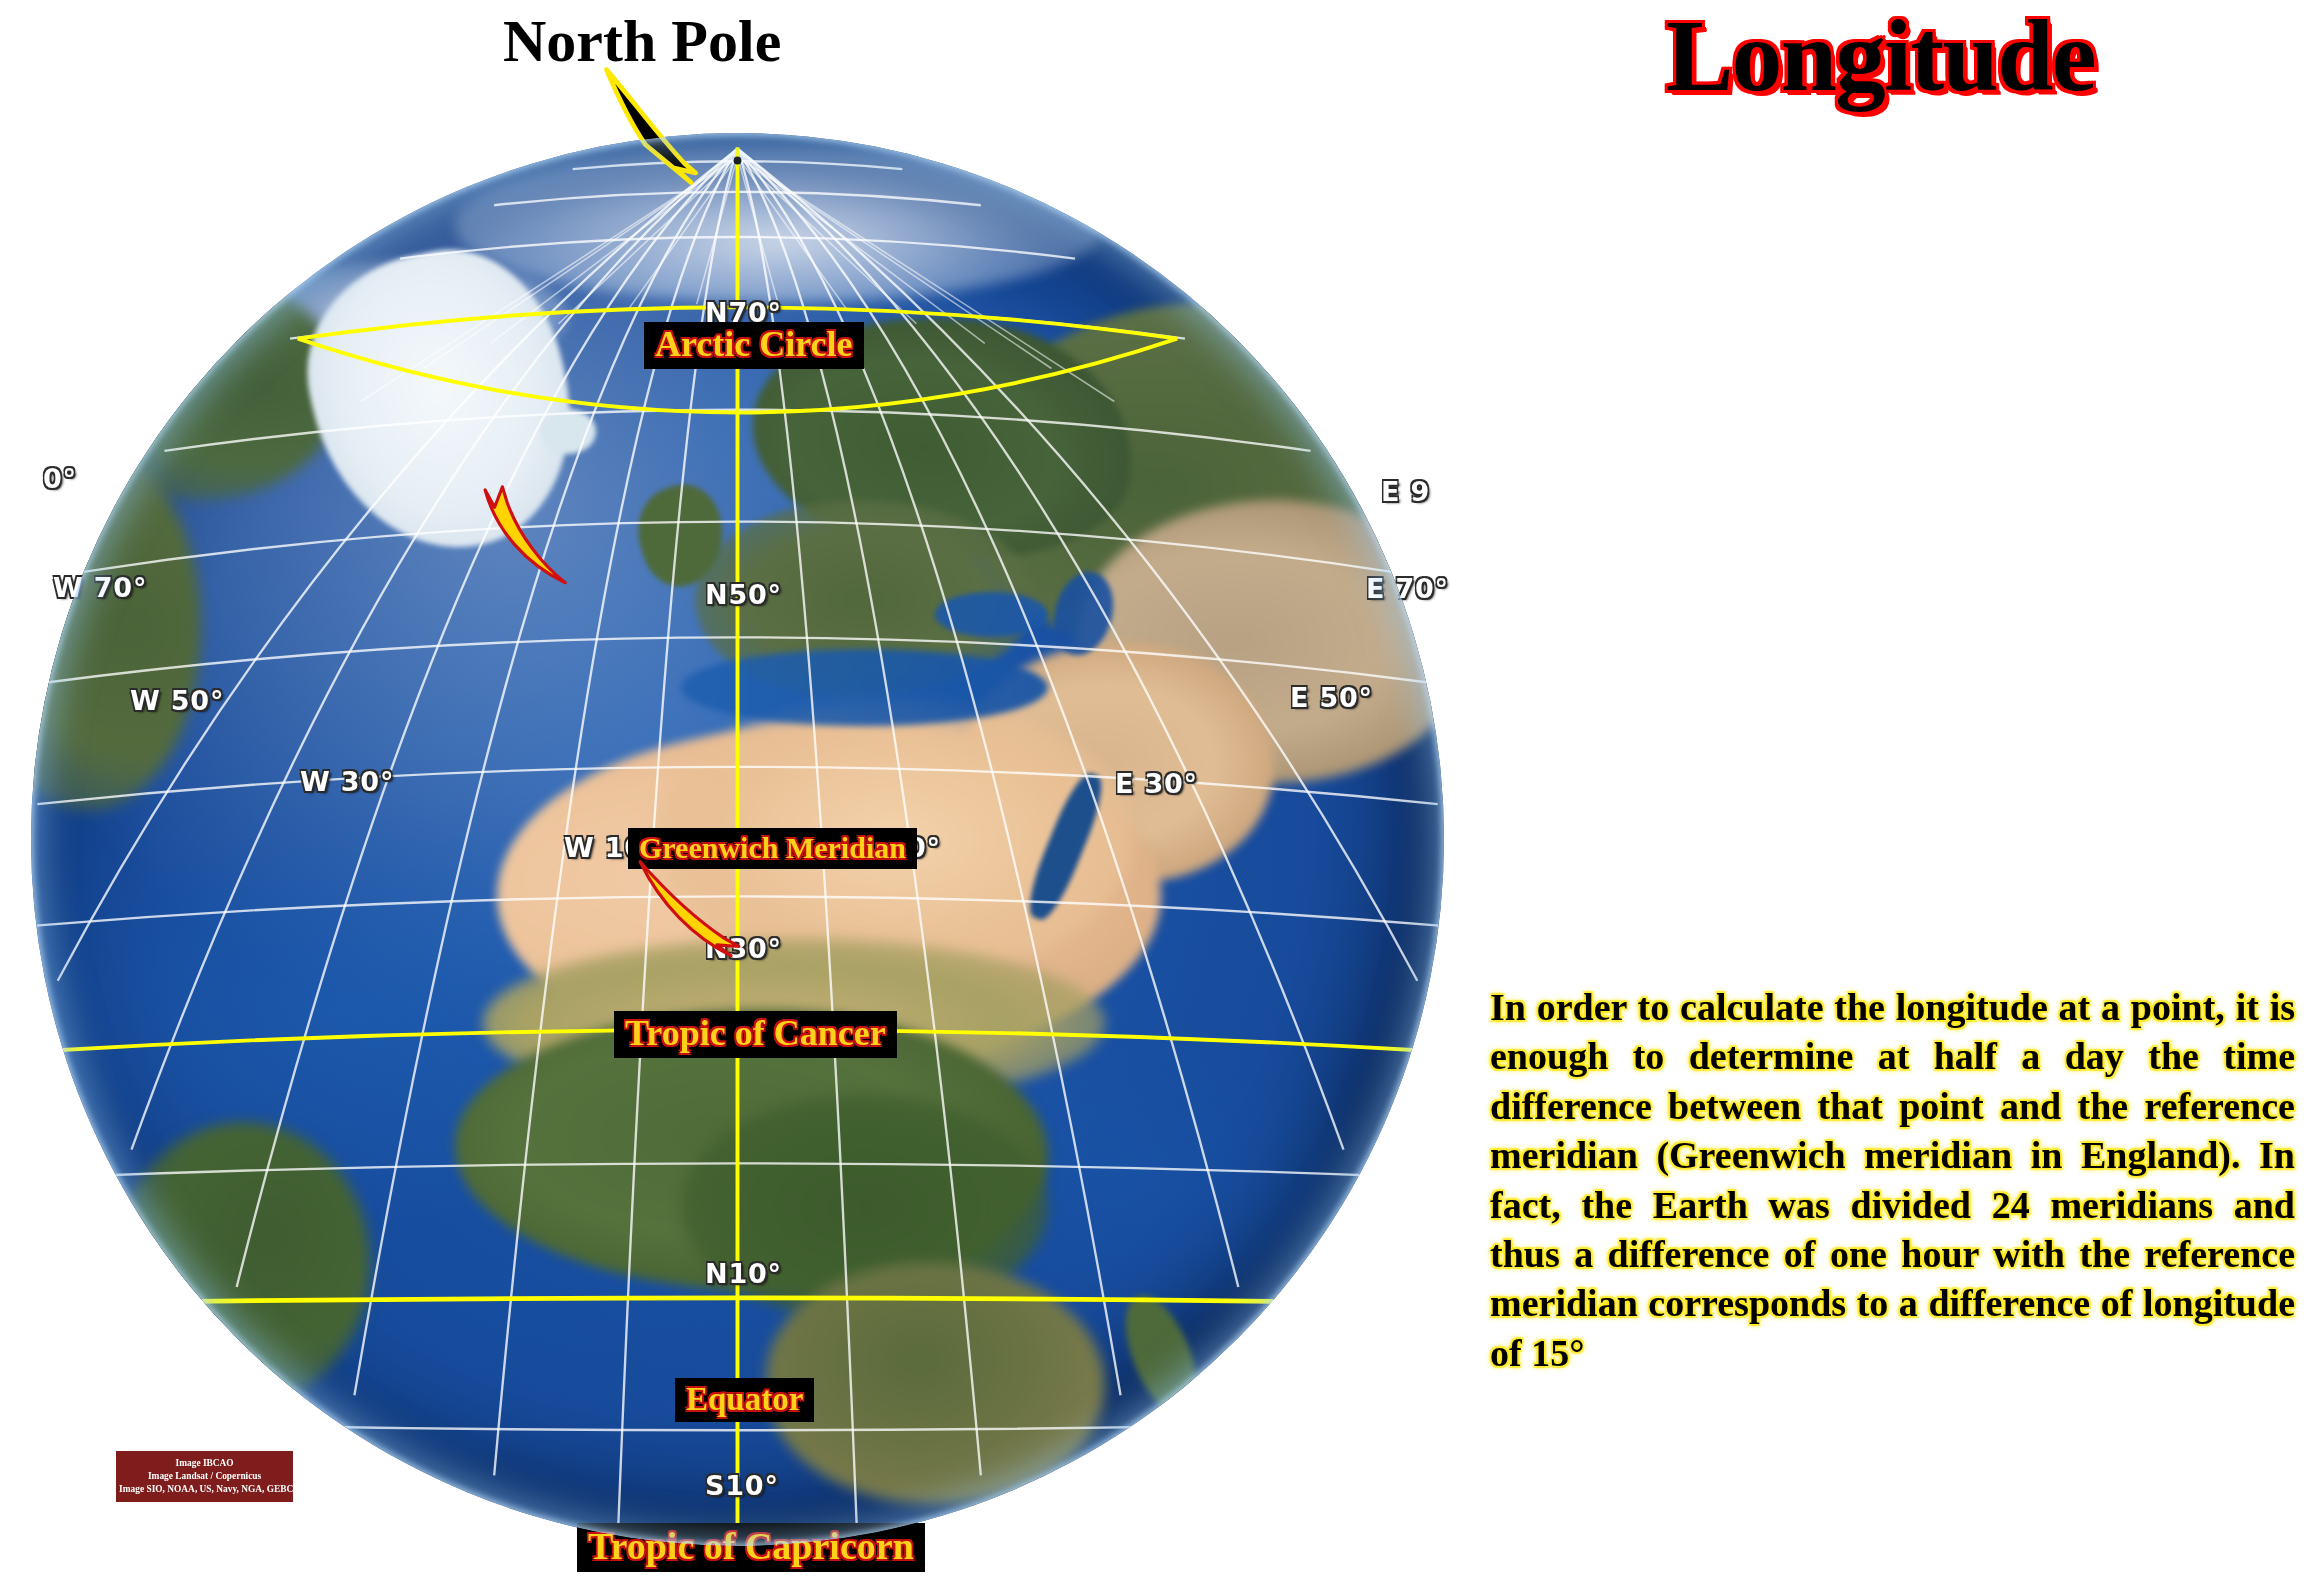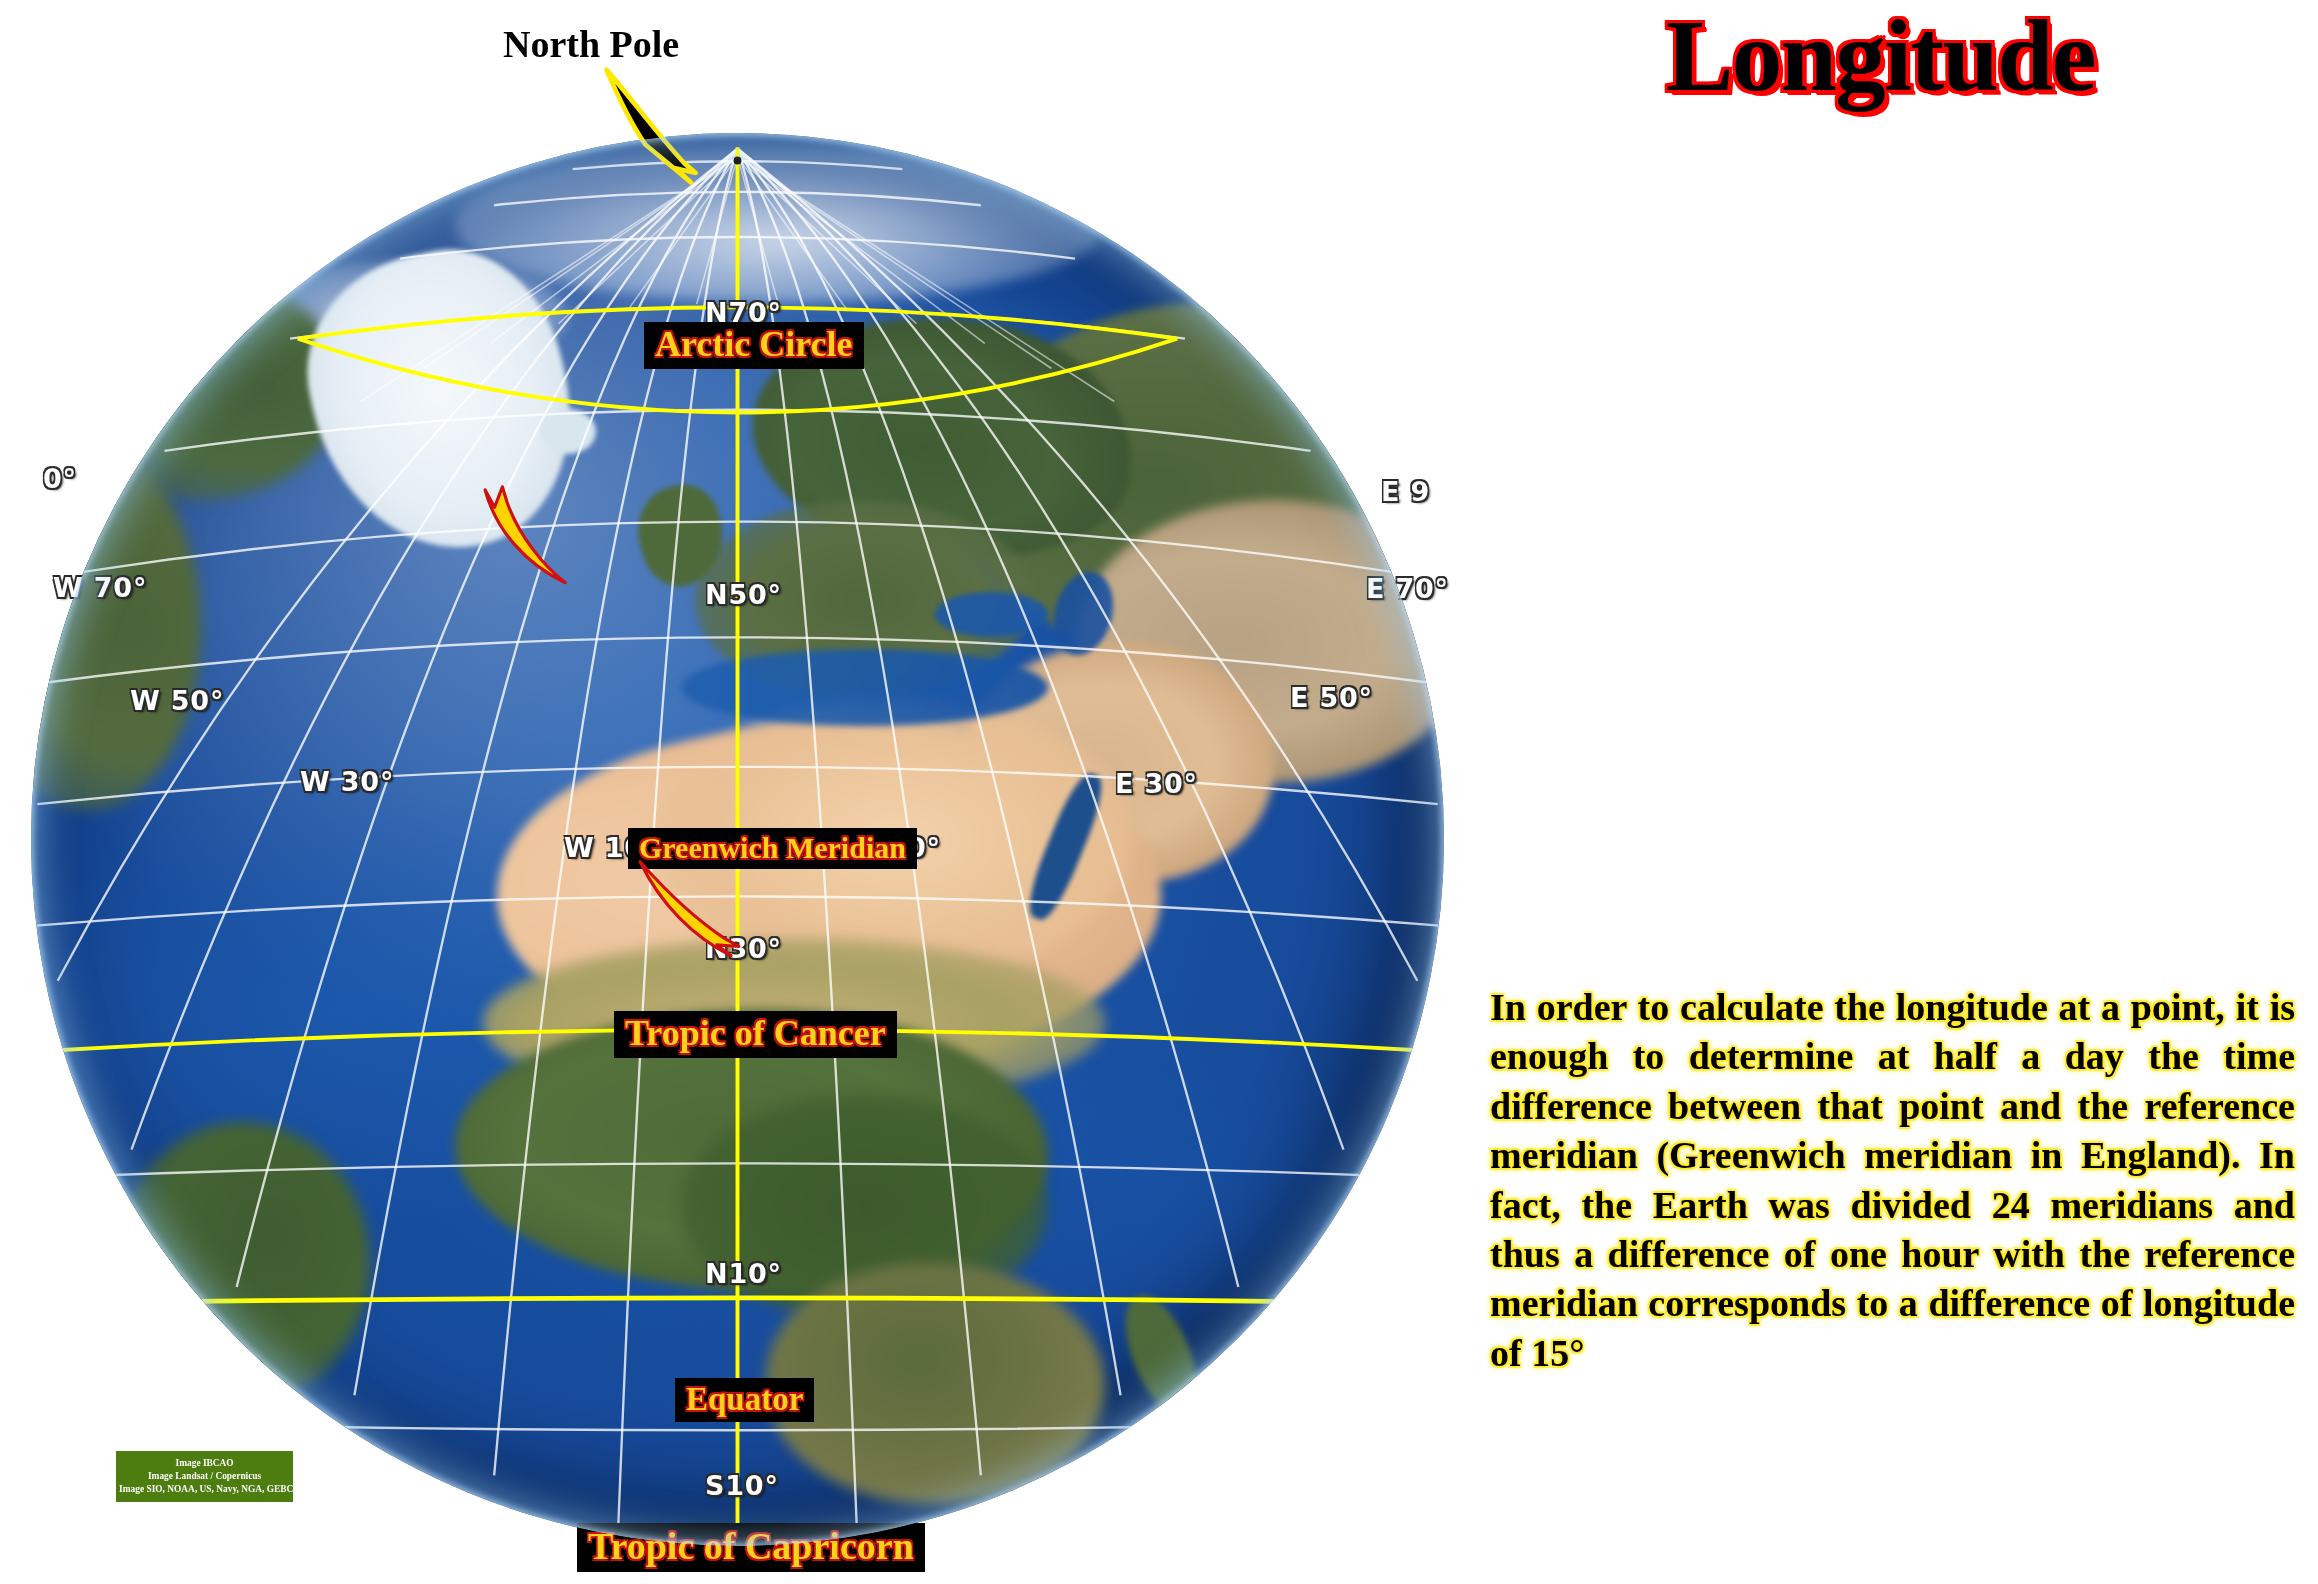--- a/index.html
+++ b/index.html
@@ -297,35 +297,35 @@
 
   #label-arctic-circle  { left: 644px; top: 322px;  font-size: 36px; }
   #label-greenwich      { left: 628px; top: 828px; font-size: 30px; }
   #label-tropic-cancer  { left: 614px; top: 1011px; font-size: 36px; }
   #label-equator        { left: 675px; top: 1378px; font-size: 33px; }
   #label-tropic-capricorn { left: 577px; top: 1523px; font-size: 38px; }
 
   
   #north-pole-label {
     position: absolute;
-    left: 503px; top: 22px;
-    font-family: "Liberation Serif", serif;
-    font-weight: bold;
-    font-size: 38px;
+    left: 503px; top: 7px;
+    font-family: "Liberation Serif", serif;
+    font-weight: bold;
+    font-size: 60px;
     color: #000000;
     z-index: 30;
     white-space: nowrap;
   }
 
   
   #attribution {
     position: absolute;
     left: 116px; top: 1451px;
     width: 171px;
-    background: #4d7c0f;
+    background: #7f1d1d;
     color: #ffffff;
     font-family: "Liberation Serif", serif;
     font-weight: bold;
     font-size: 9.4px;
     line-height: 1.35;
     text-align: center;
     padding: 6.3px 3.1px;
     z-index: 28;
   }
   #attribution div { white-space: nowrap; }

